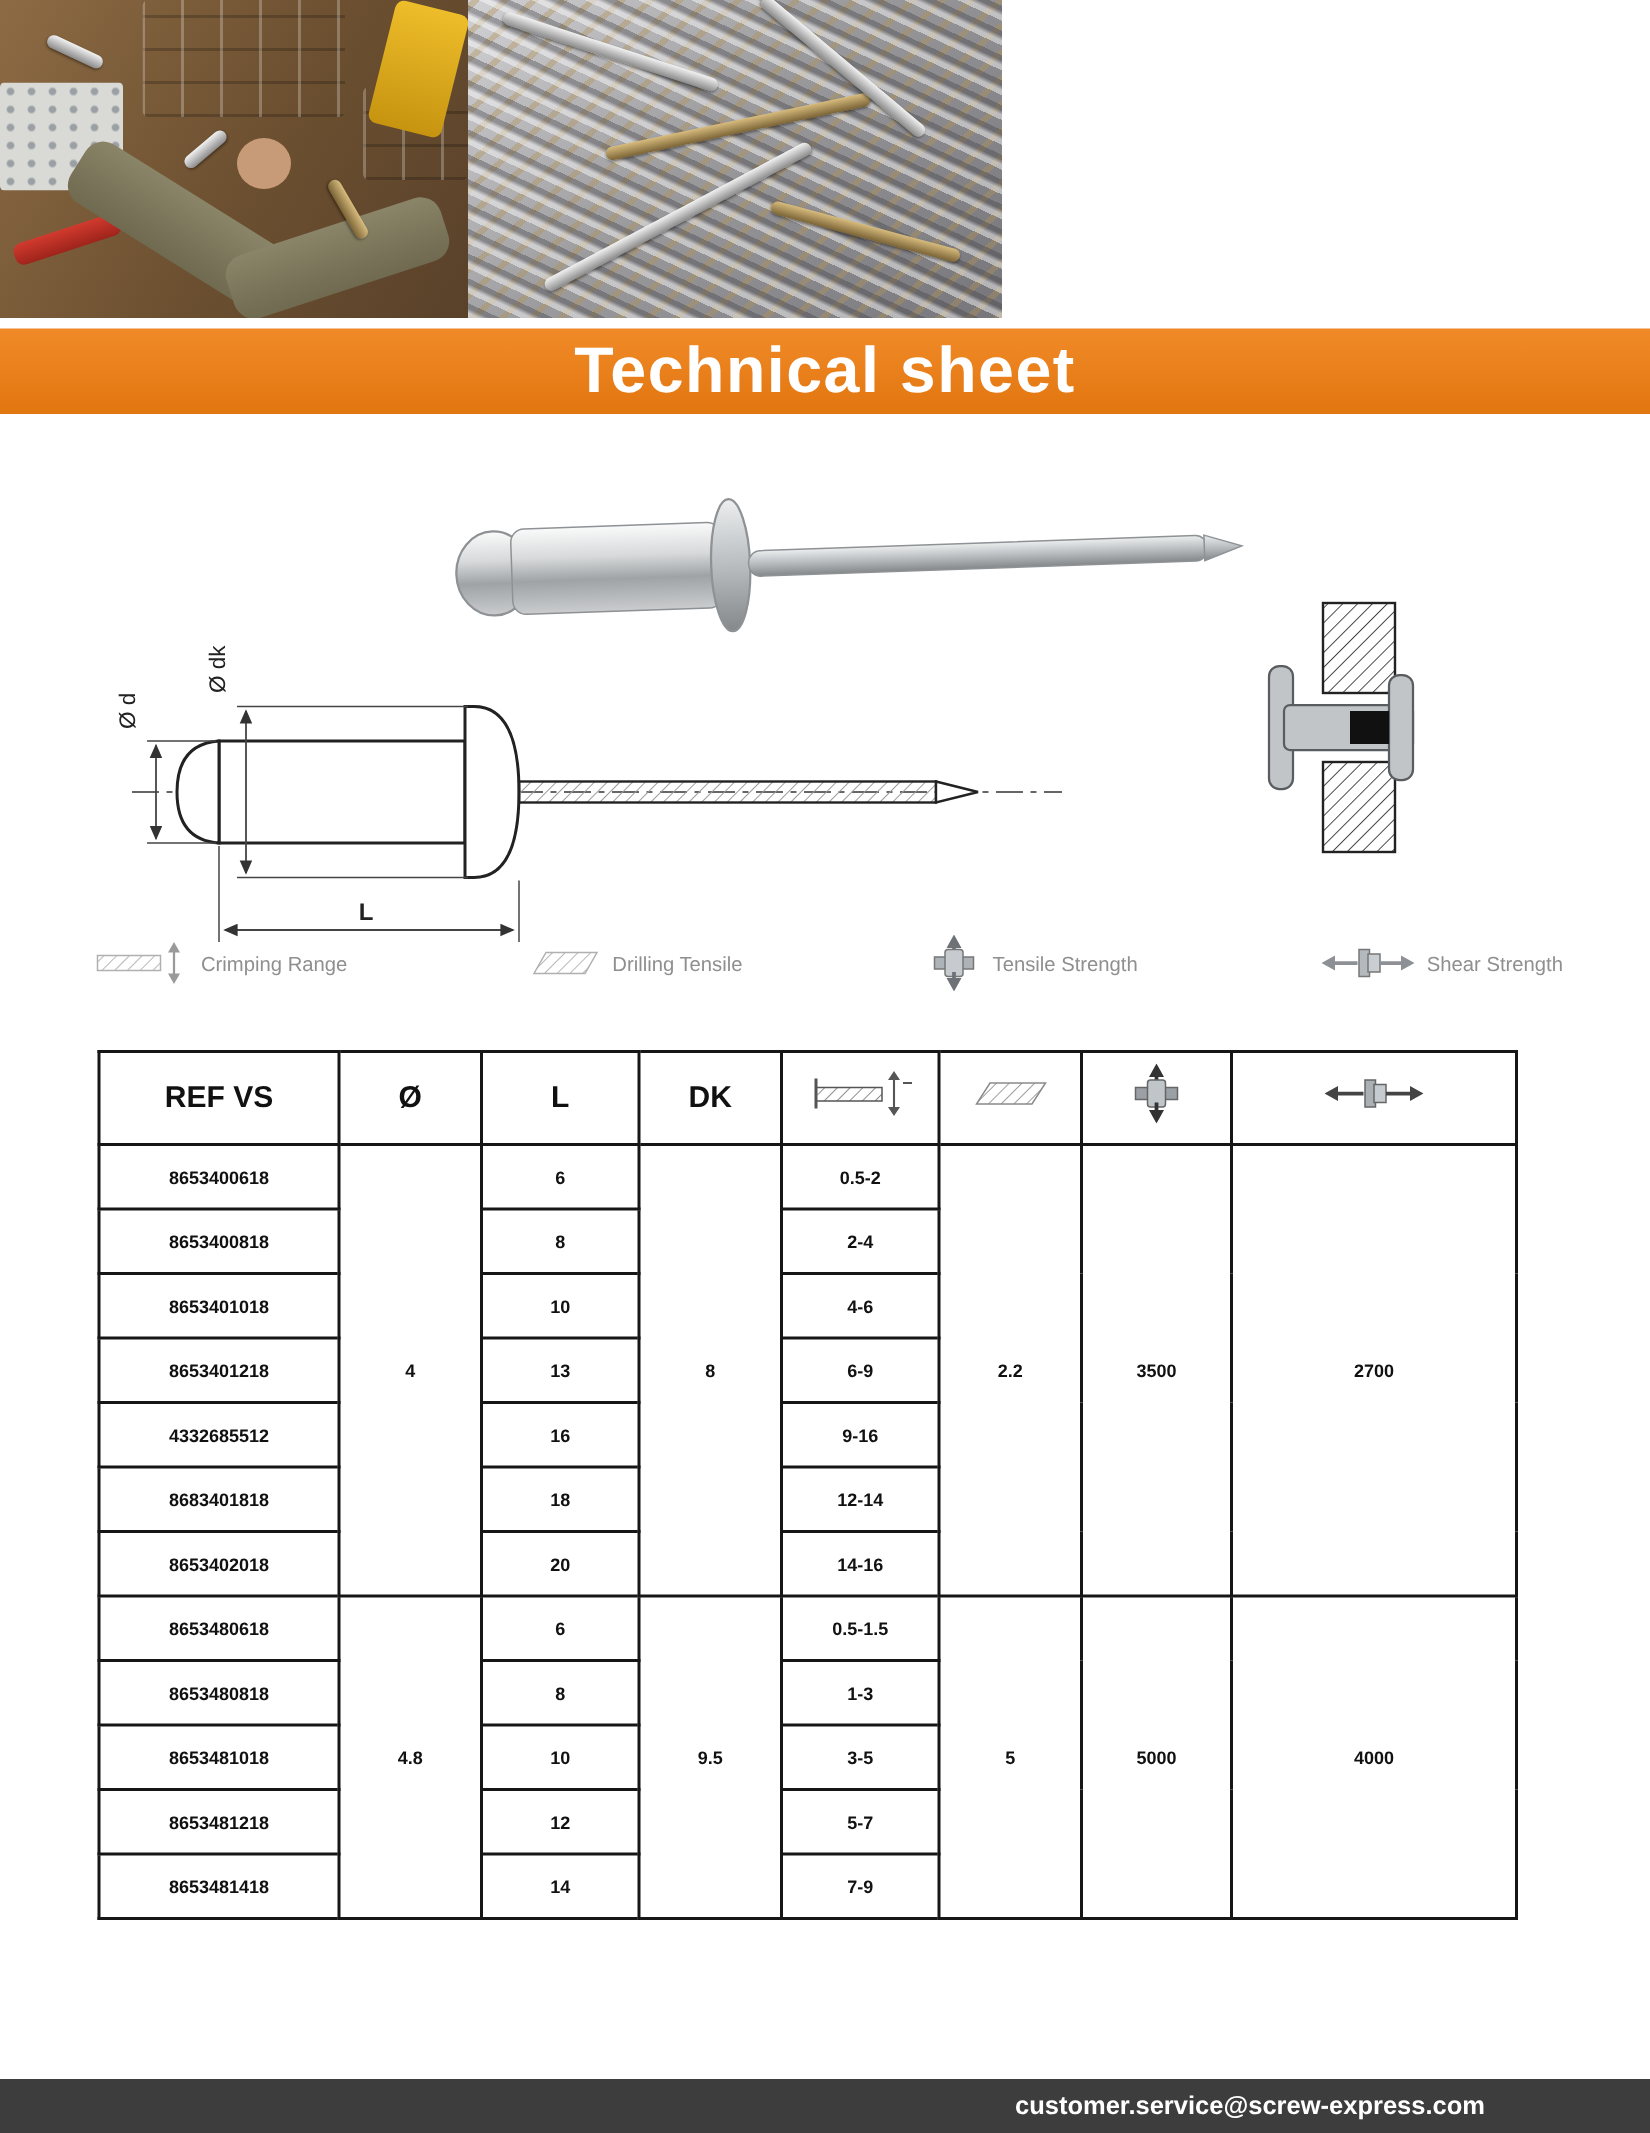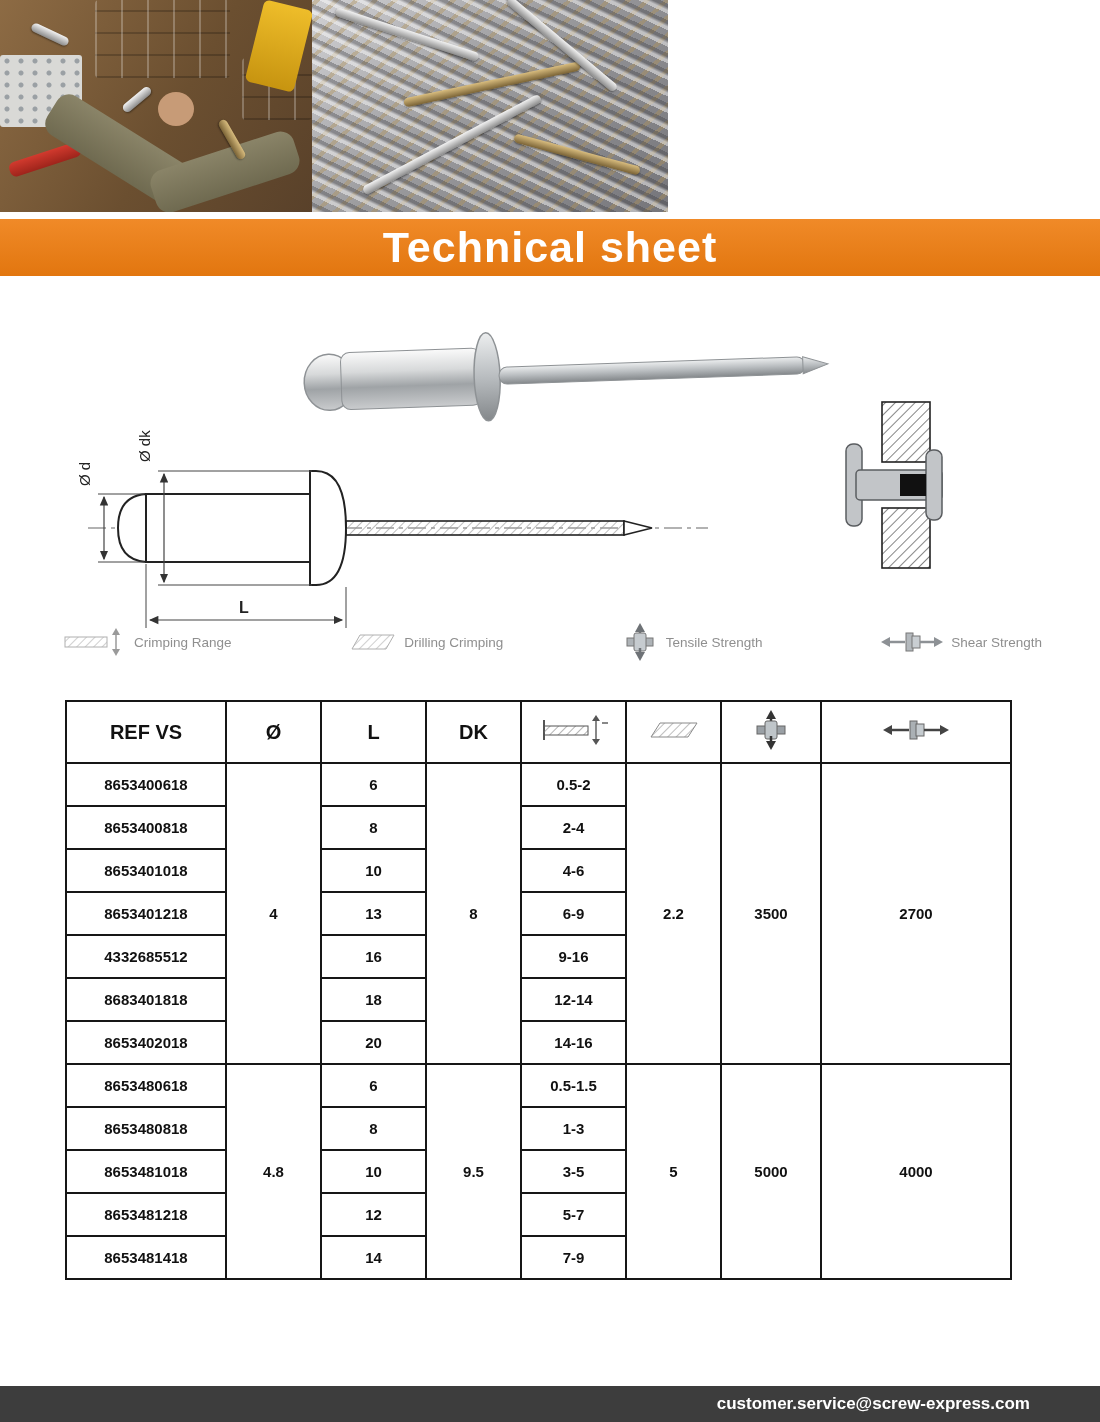--- a/index.html
+++ b/index.html
@@ -55,26 +55,26 @@
     display:flex; align-items:center; justify-content:space-between; }
   .legend-item { display:flex; align-items:center; gap:8px; }
   .legend-item span { color:#8f8f8f; font-size:13.5px; }
 
   
   .spec-table { position:absolute; left:65px; top:700px; width:945px;
     border-collapse:collapse; table-layout:fixed;padding-left:33px; }
   .spec-table th, .spec-table td { border:2px solid #161616; text-align:center;
     vertical-align:middle; font-weight:bold; color:#111; padding:0; background:#fff; }
   .spec-table th { height:62px; font-size:20px; }
-  .spec-table td { height:43px; font-size:15px; }
+  .spec-table td { height:43px; font-size:12px; }
 
   
   .footer { position:absolute; left:0; top:1386px; width:1100px; height:36px;
     background:#3d3d3d; display:flex; align-items:center; justify-content:flex-end;
-    padding-right:70px; }
+    padding-right:110px; }
   .footer a { color:#fff; font-size:17px; font-weight:bold; text-decoration:none; }
 </style>
 </head>
 <body>
 
 <div class="page">
 
   <div class="header">
     <div class="photo photo-left">
       <div class="art teal-box" style="left:95px; top:0; width:135px; height:78px;"></div>
@@ -195,21 +195,21 @@
     </div>
     <div class="legend-item">
       <svg width="46" height="20" viewBox="0 0 46 20">
         <defs>
             <pattern id="lg-d" width="6" height="6" patternUnits="userSpaceOnUse" patternTransform="rotate(45)">
               <line x1="0" y1="0" x2="0" y2="6" stroke="#b5b5b5" stroke-width="1.3"></line>
             </pattern>
           </defs>
         <polygon points="10,3 44,3 36,17 2,17" fill="url(#lg-d)" stroke="#b0b0b0"></polygon>
       </svg>
-      <span>Drilling Crimping</span>
+      <span>Drilling Tensile</span>
     </div>
     <div class="legend-item">
       <svg width="36" height="38" viewBox="0 0 36 38">
         <polygon points="18,0 13,9 23,9" fill="#6e7276"></polygon>
         <line x1="18" y1="8" x2="18" y2="13" stroke="#6e7276" stroke-width="2.5"></line>
         <rect x="5" y="15" width="26" height="8" fill="#aeb3b7" stroke="#777"></rect>
         <rect x="12" y="10" width="12" height="18" rx="2" fill="#c6cbcf" stroke="#777"></rect>
         <line x1="18" y1="25" x2="18" y2="30" stroke="#6e7276" stroke-width="2.5"></line>
         <polygon points="18,38 13,29 23,29" fill="#6e7276"></polygon>
       </svg>

